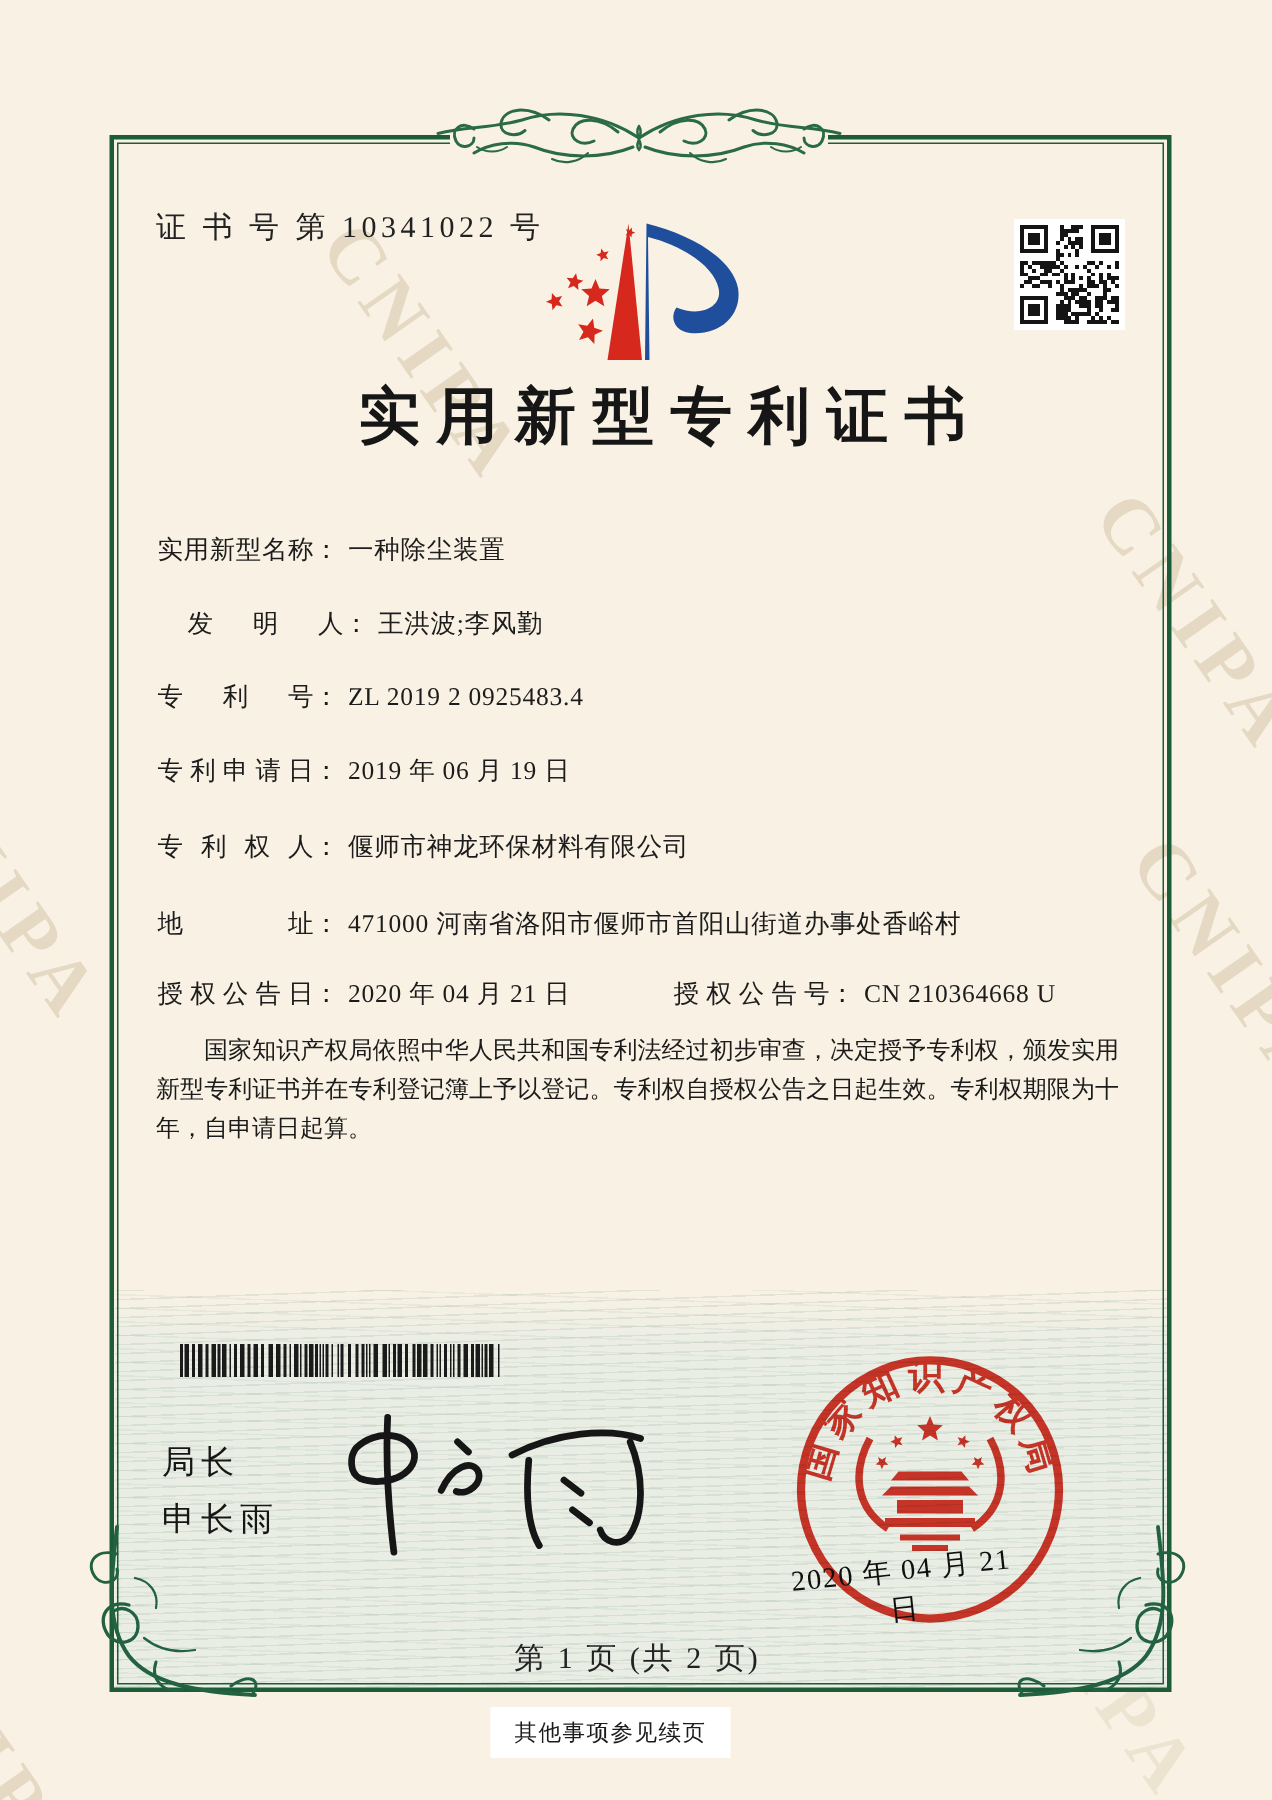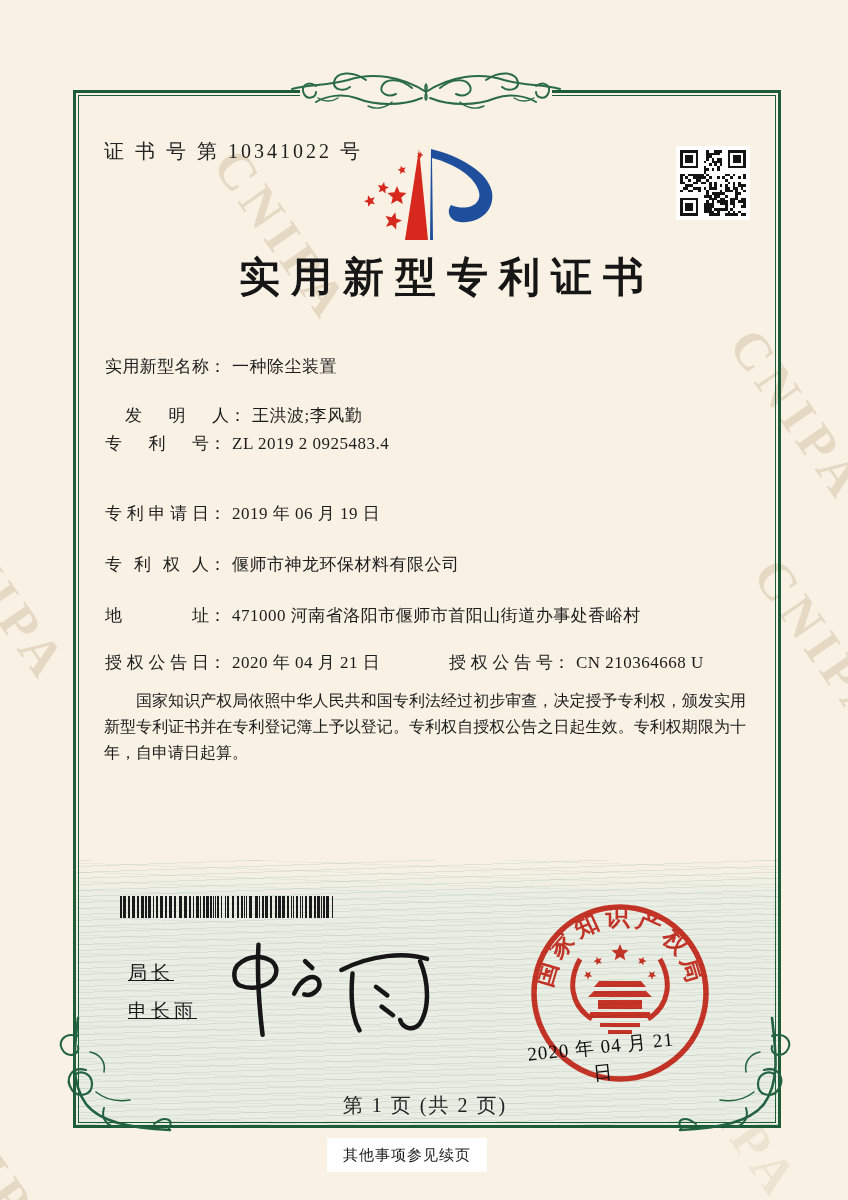--- a/index.html
+++ b/index.html
@@ -53,21 +53,21 @@
   }
   .fcolon{display:inline-block;margin-right:6px;}
   .fvalue{letter-spacing:0.5px;color:#1c1c1c;}
   .second-pair{position:absolute;left:344px;top:0;}
   .bodytext{
     left:104px;top:688px;width:642px;z-index:4;font-size:16px;line-height:26px;
     text-align:justify;color:#1b1b1b;z-index:4;
   }
   .bodytext p{margin:0;text-indent:2em;}
   .barcode{left:120px;top:896px;z-index:4;}
-  .signer{left:128px;z-index:4;font-size:19px;letter-spacing:4px;color:#161616;text-decoration:underline;}
+  .signer{left:108px;z-index:4;font-size:22px;letter-spacing:4px;color:#161616;}
   .signature{left:222px;top:934px;z-index:5;transform:rotate(-2deg);}
   .seal{left:528px;top:901px;z-index:5;opacity:0.93;mix-blend-mode:multiply;}
   .seal-date{
     left:516px;top:1034px;width:172px;text-align:center;z-index:6;
     font-size:19px;letter-spacing:1px;color:#0e0e0e;transform:rotate(-6deg);
   }
   .page-info{
     left:16px;top:1092px;width:818px;text-align:center;z-index:4;
     font-size:20px;letter-spacing:2px;color:#222;
   }
@@ -358,21 +358,21 @@
 </div>
 
 <div class="abs title">实用新型专利证书</div>
 
 <div class="abs frow" style="top:355px;">
   <span class="flabel">实用新型名称</span><span class="fcolon">：</span><span class="fvalue">一种除尘装置</span>
 </div>
 <div class="abs frow" style="top:404px;margin-left:20px;">
   <span class="flabel">发明人</span><span class="fcolon">：</span><span class="fvalue">王洪波;李风勤</span>
 </div>
-<div class="abs frow" style="top:432px;">
+<div class="abs frow" style="top:453px;">
   <span class="flabel">专利号</span><span class="fcolon">：</span><span class="fvalue">ZL 2019 2 0925483.4</span>
 </div>
 <div class="abs frow" style="top:502px;">
   <span class="flabel">专利申请日</span><span class="fcolon">：</span><span class="fvalue">2019 年 06 月 19 日</span>
 </div>
 <div class="abs frow" style="top:553px;">
   <span class="flabel">专利权人</span><span class="fcolon">：</span><span class="fvalue">偃师市神龙环保材料有限公司</span>
 </div>
 <div class="abs frow" style="top:604px;">
   <span class="flabel">地址</span><span class="fcolon">：</span><span class="fvalue">471000 河南省洛阳市偃师市首阳山街道办事处香峪村</span>

